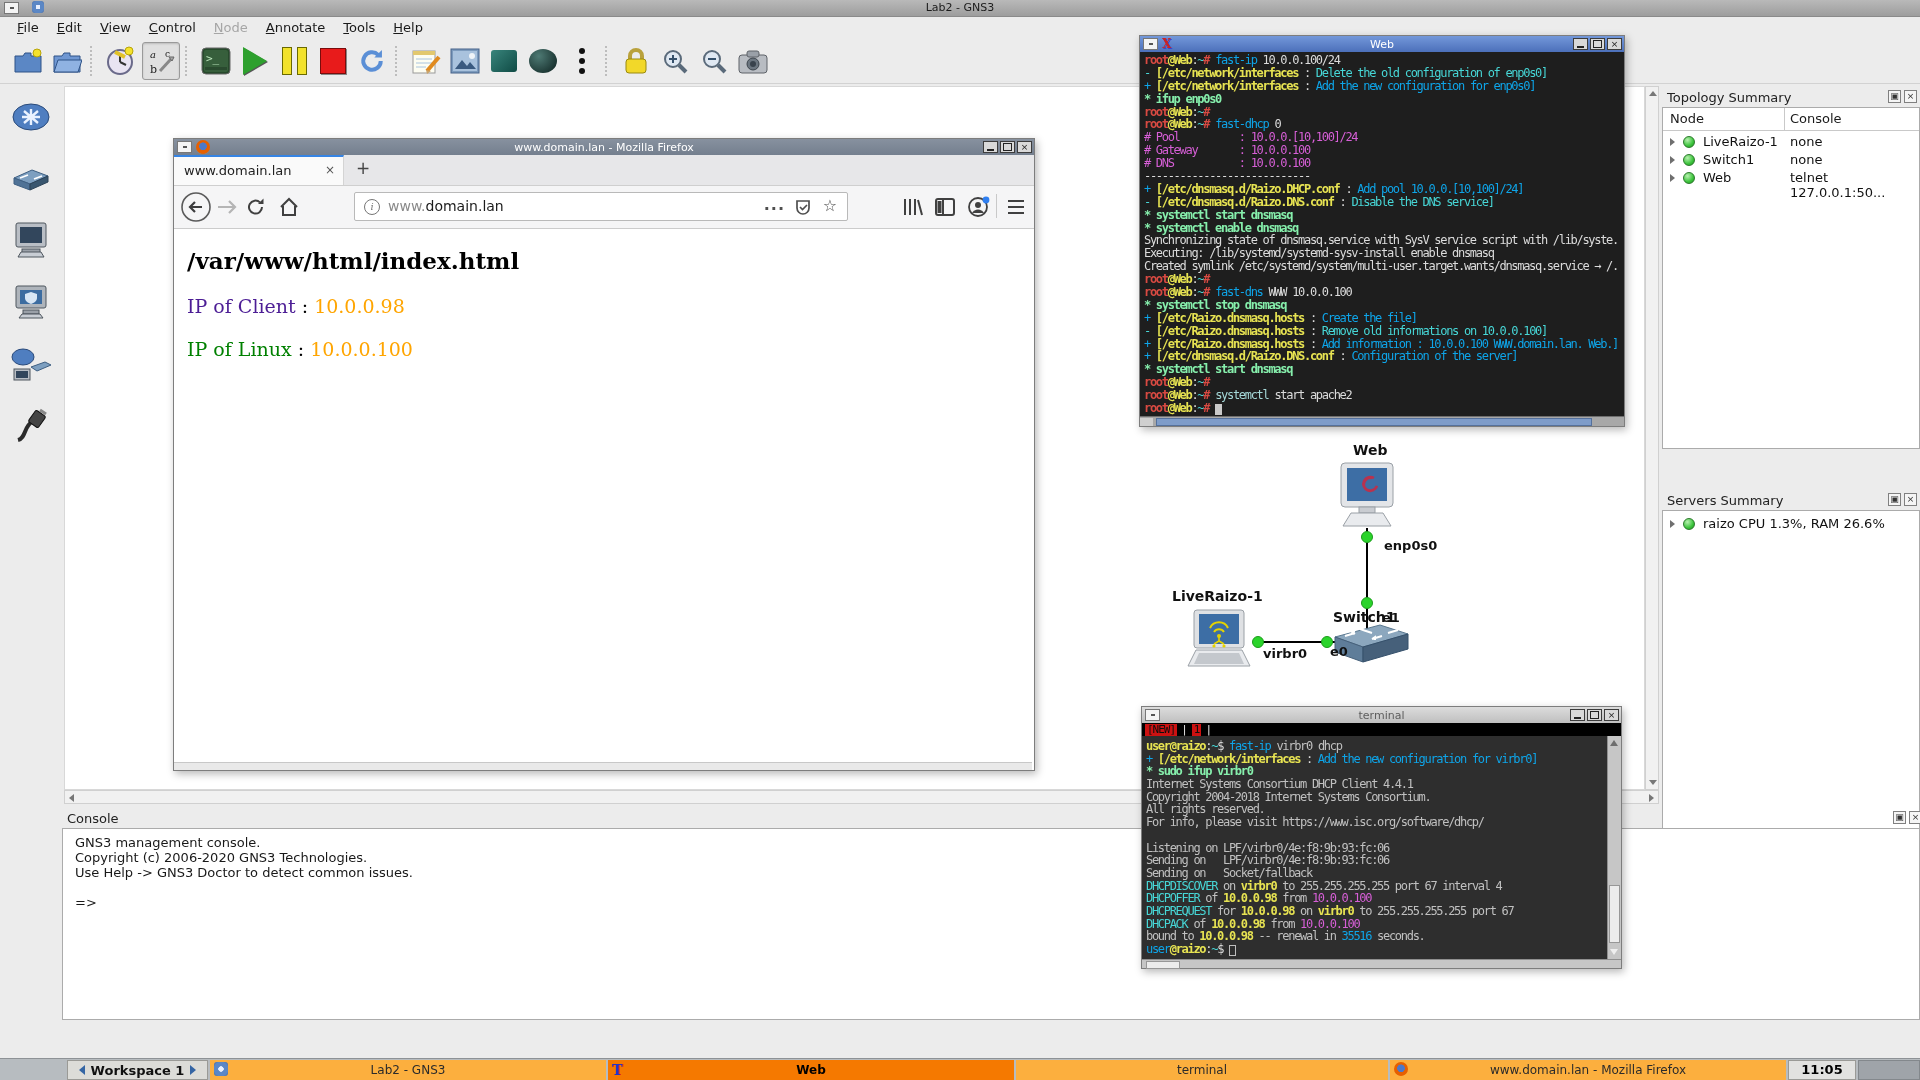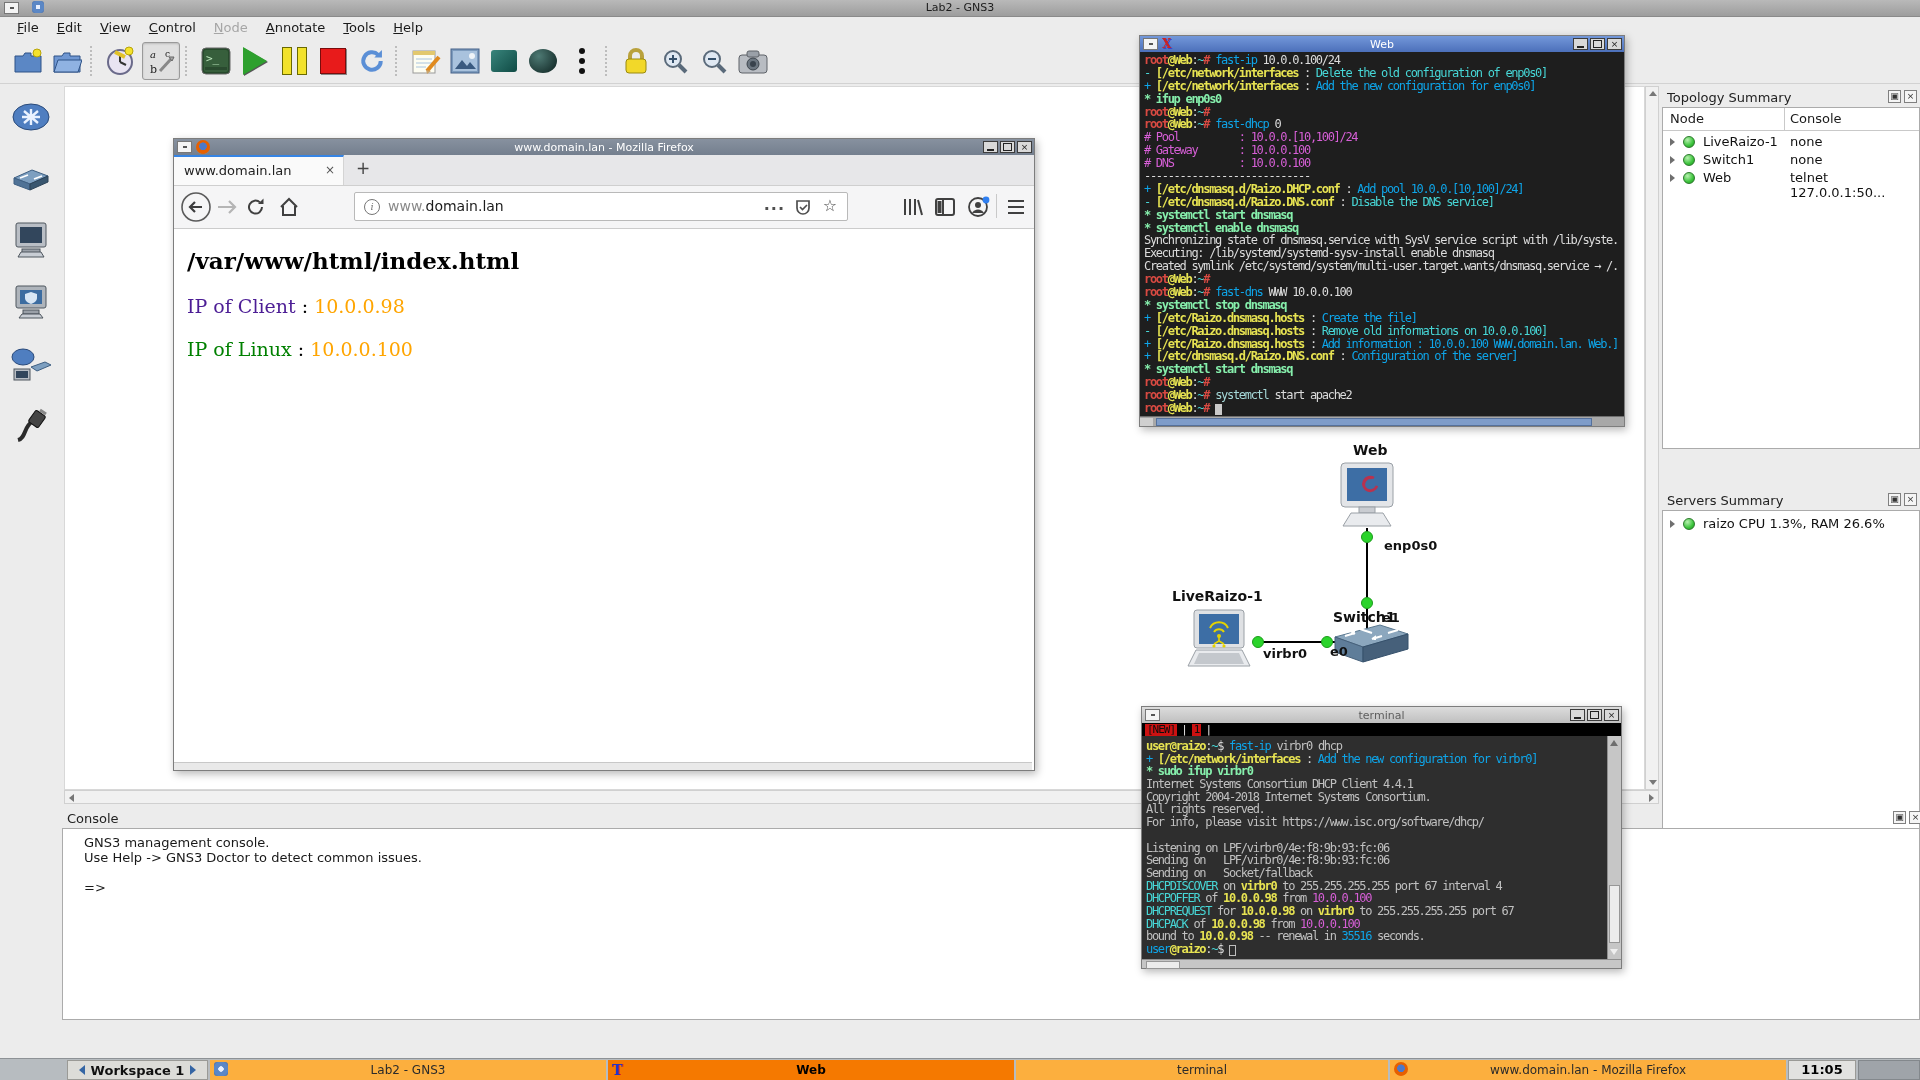--- a/index.html
+++ b/index.html
@@ -44,21 +44,21 @@
   .dock-body{background:#fff;border:1px solid #ababab;position:relative;overflow:hidden;}
   .thead{height:22px;border-bottom:1px solid #c9c9c9;position:relative;font-size:13px;color:#1a1a1a;}
   .thead .col2line{position:absolute;left:121px;top:0;width:1px;height:22px;background:#c9c9c9;}
   .trow{height:18px;position:relative;}
   .exp{position:absolute;left:7px;top:5px;width:0;height:0;border-left:5px solid #6f6f6f;border-top:4px solid transparent;border-bottom:4px solid transparent;}
   .led{position:absolute;left:20px;top:2.5px;width:12px;height:12px;border-radius:50%;background:radial-gradient(circle at 35% 30%,#b8f0b0,#3cc43c 60%,#1f8f1f);border:1px solid #2b7a2b;box-sizing:border-box;}
   .tname{position:absolute;left:40px;top:1px;font-size:13px;color:#111;}
   .tcons{position:absolute;left:127px;top:1px;font-size:13px;color:#111;}
   
   #console-panel{left:62px;top:808px;width:1858px;height:214px;}
-  #console-body{background:#fff;border:1px solid #ababab;height:192px;padding:6px 21px;box-sizing:border-box;}
+  #console-body{background:#fff;border:1px solid #ababab;height:192px;padding:6px 12px;box-sizing:border-box;}
   .cline{font-size:13px;color:#191919;line-height:15px;white-space:pre;}
   
   .window{position:absolute;border:1px solid #7d7d7d;box-shadow:2px 3px 8px rgba(0,0,0,.28);}
   .titlebar{height:16px;display:flex;align-items:center;position:relative;padding:0 3px;}
   .tb-title{position:absolute;left:0;right:0;text-align:center;font-size:11px;}
   .tb-right{position:absolute;right:2px;top:2px;display:flex;gap:2px;}
   .cap-btn{width:15px;height:12px;background:#d9d9d9;border:1px solid #3c3c3c;display:flex;align-items:center;justify-content:center;box-sizing:border-box;}
   .cap-btn .min{width:7px;height:2px;background:#222;margin-top:6px;}
   .cap-btn .max{width:7px;height:6px;border:1px solid #222;}
   .cap-btn .cls{font-size:9px;color:#222;line-height:9px;}
@@ -439,20 +439,21 @@
 <div class="abs" id="console-panel">
   <div class="dock-header" style="width:100%;">
     <span>Console</span>
     <div class="dock-btns">
       <div class="mini-btn">▣</div>
       <div class="mini-btn">×</div>
     </div>
   </div>
   <div id="console-body">
       <div class="cline">GNS3 management console.</div>
+      <div class="cline">Copyright (c) 2006-2020 GNS3 Technologies.</div>
       <div class="cline">Use Help -&gt; GNS3 Doctor to detect common issues.</div>
       <div class="cline">&nbsp;</div>
       <div class="cline">=&gt;</div>
     </div>
 </div>
 
 <div class="window" id="firefox">
   <div class="titlebar" id="ff-titlebar">
     <div class="wbox">
         <i></i>

